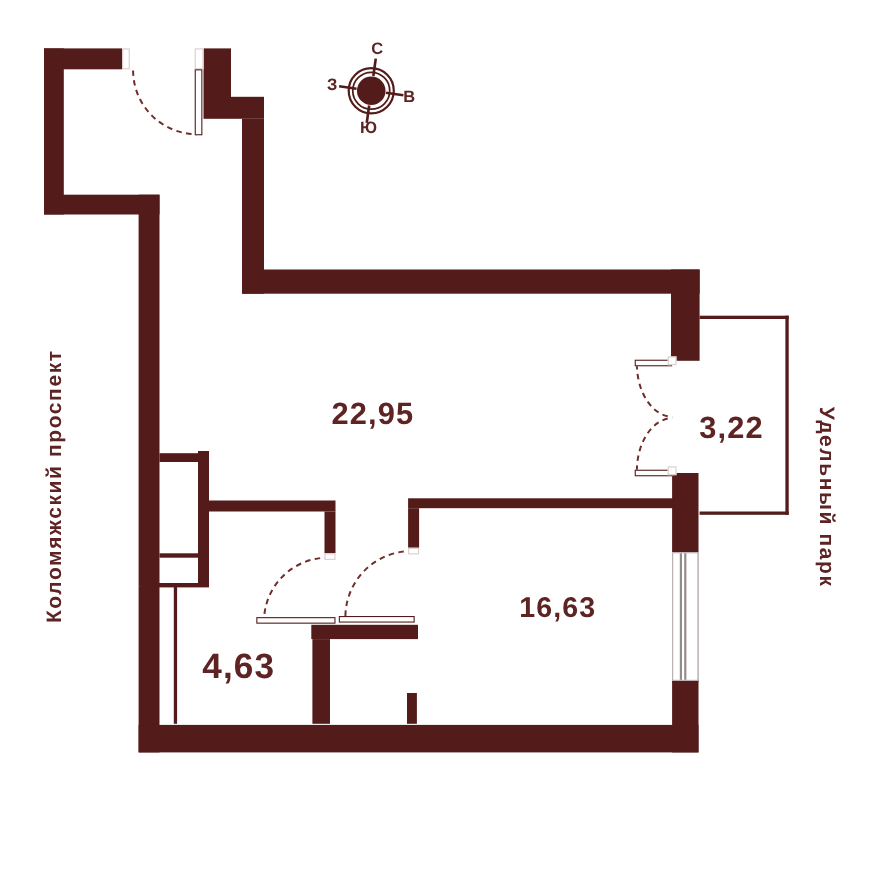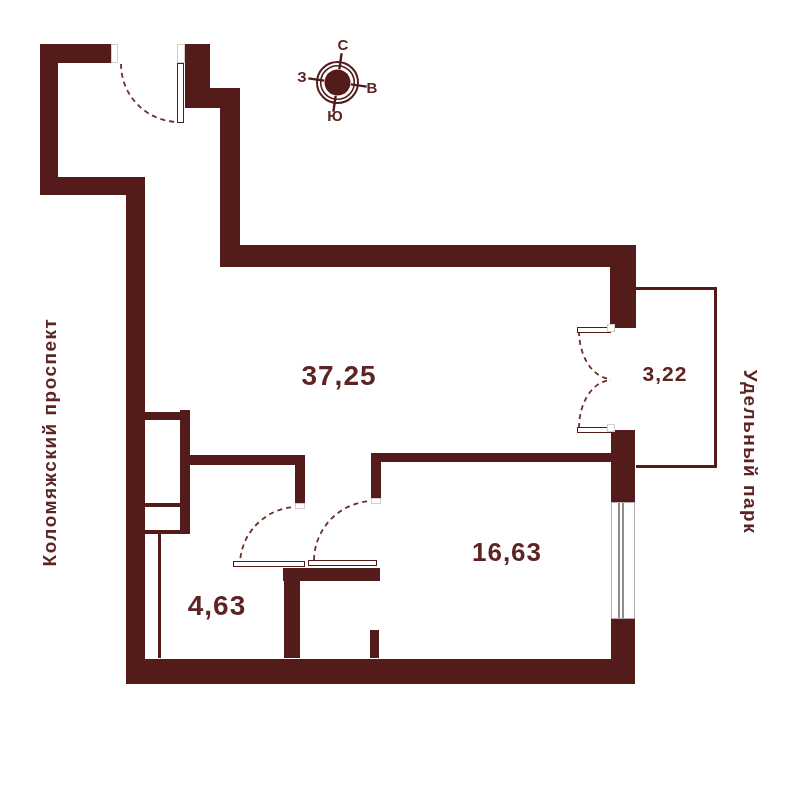--- a/index.html
+++ b/index.html
@@ -106,21 +106,21 @@
       <line x1="50.5" y1="64" x2="50.5" y2="80"></line>
       <line x1="21" y1="50.5" x2="37" y2="50.5"></line>
       <line x1="64" y1="50.5" x2="80" y2="50.5"></line>
     </g>
     <text class="compass-letter" x="56" y="17.5">С</text>
     <text class="compass-letter" x="85" y="60.5">В</text>
     <text class="compass-letter" x="48" y="88.5">Ю</text>
     <text class="compass-letter" x="15" y="49.5">З</text>
   </svg>
 
-  <div class="room-label" style="left:339px;top:376px;font-size:28px">37,25</div>
-  <div class="room-label" style="left:665px;top:374px;font-size:21px">3,22</div>
+  <div class="room-label" style="left:339px;top:376px;font-size:28px">22,95</div>
+  <div class="room-label" style="left:665px;top:389px;font-size:28px">3,22</div>
   <div class="room-label" style="left:507px;top:552px;font-size:26px">16,63</div>
-  <div class="room-label" style="left:217px;top:606px;font-size:28px">4,63</div>
+  <div class="room-label" style="left:217px;top:606px;font-size:32px">4,63</div>
 
   <div class="street" id="street-left">Коломяжский проспект</div>
   <div class="street" id="park-right">Удельный парк</div>
 
 </div>
 
 </body></html>

